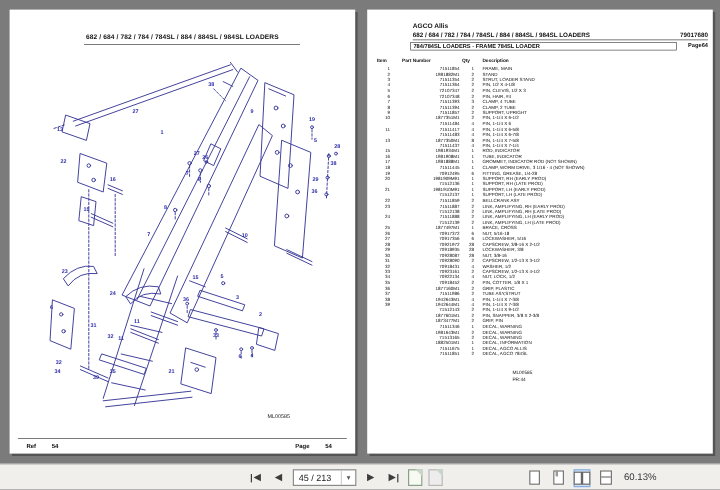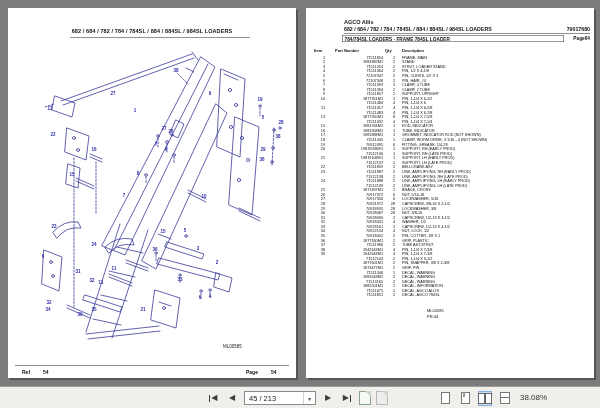--- a/index.html
+++ b/index.html
@@ -39,21 +39,21 @@
   .trow .c-part{position:absolute;left:52px;width:102px;text-align:right;}
   .trow .c-qty{position:absolute;left:158px;width:20px;text-align:right;}
   .trow .c-desc{position:absolute;left:192px;}
   .rp-code{position:absolute;left:242px;top:600px;font-size:8px;color:#111;}
   .rp-pr{position:absolute;left:242px;top:612px;font-size:8px;color:#111;}
   
   .toolbar{position:absolute;left:0;top:386px;width:600px;height:22px;background:#f1efec;border-top:1px solid #9b9b9b;}
   .tb-left{position:absolute;left:206px;top:3px;height:16px;display:flex;align-items:center;gap:5px;}
   .tb-btn{display:flex;align-items:center;justify-content:center;gap:1px;width:14px;height:14px;background:transparent;border:none;padding:0;cursor:pointer;color:#3d3d3d;font-size:8px;line-height:1;}
   .tb-btn .bar{width:1.5px;height:7px;background:#3d3d3d;}
-  .page-combo{display:flex;align-items:center;width:72px;height:14px;background:#ffffff;border:1px solid #8a8a8a;box-sizing:border-box;}
+  .page-combo{display:flex;align-items:center;width:53px;height:14px;background:#ffffff;border:1px solid #8a8a8a;box-sizing:border-box;}
   .page-combo .pc-text{flex:1;font-size:7.5px;color:#222;padding-left:4px;}
   .page-combo .pc-arrow{width:11px;height:100%;display:flex;align-items:center;justify-content:center;font-size:6px;color:#555;border-left:1px solid #d0d0d0;}
   .tb-doc-icon{width:10px;height:12px;border:1px solid #8aa08a;background:#f6faf2;position:relative;}
   .tb-doc-icon:after{content:"";position:absolute;right:-1px;top:-1px;border:3px solid transparent;border-top-color:#c9d6c9;border-right-color:#c9d6c9;}
   .tb-doc-icon.disabled{border-color:#b8b8b8;background:#ededed;}
   .tb-right{position:absolute;left:438px;top:3px;height:16px;display:flex;align-items:center;gap:6px;}
   .view-btn{width:14px;height:15px;display:flex;align-items:center;justify-content:center;border:1px solid transparent;background:transparent;padding:0;cursor:pointer;}
   .view-btn.selected{background:#cfe0f5;border-color:#86aede;}
   .vi-page{width:7px;height:10px;border:1px solid #777;background:#fff;}
   .vi-ribbon{width:7px;height:10px;border:1px solid #777;background:#fff;position:relative;}
@@ -600,15 +600,15 @@
       <button class="view-btn selected">
           <span class="vi-facing">
             <div></div>
             <div></div>
           </span>
         </button>
       <button class="view-btn">
           <span class="vi-cont"></span>
         </button>
     </div>
-    <div class="tb-zoom">38.08%</div>
+    <div class="tb-zoom">60.13%</div>
   </div>
 </div>
 
 </body></html>

